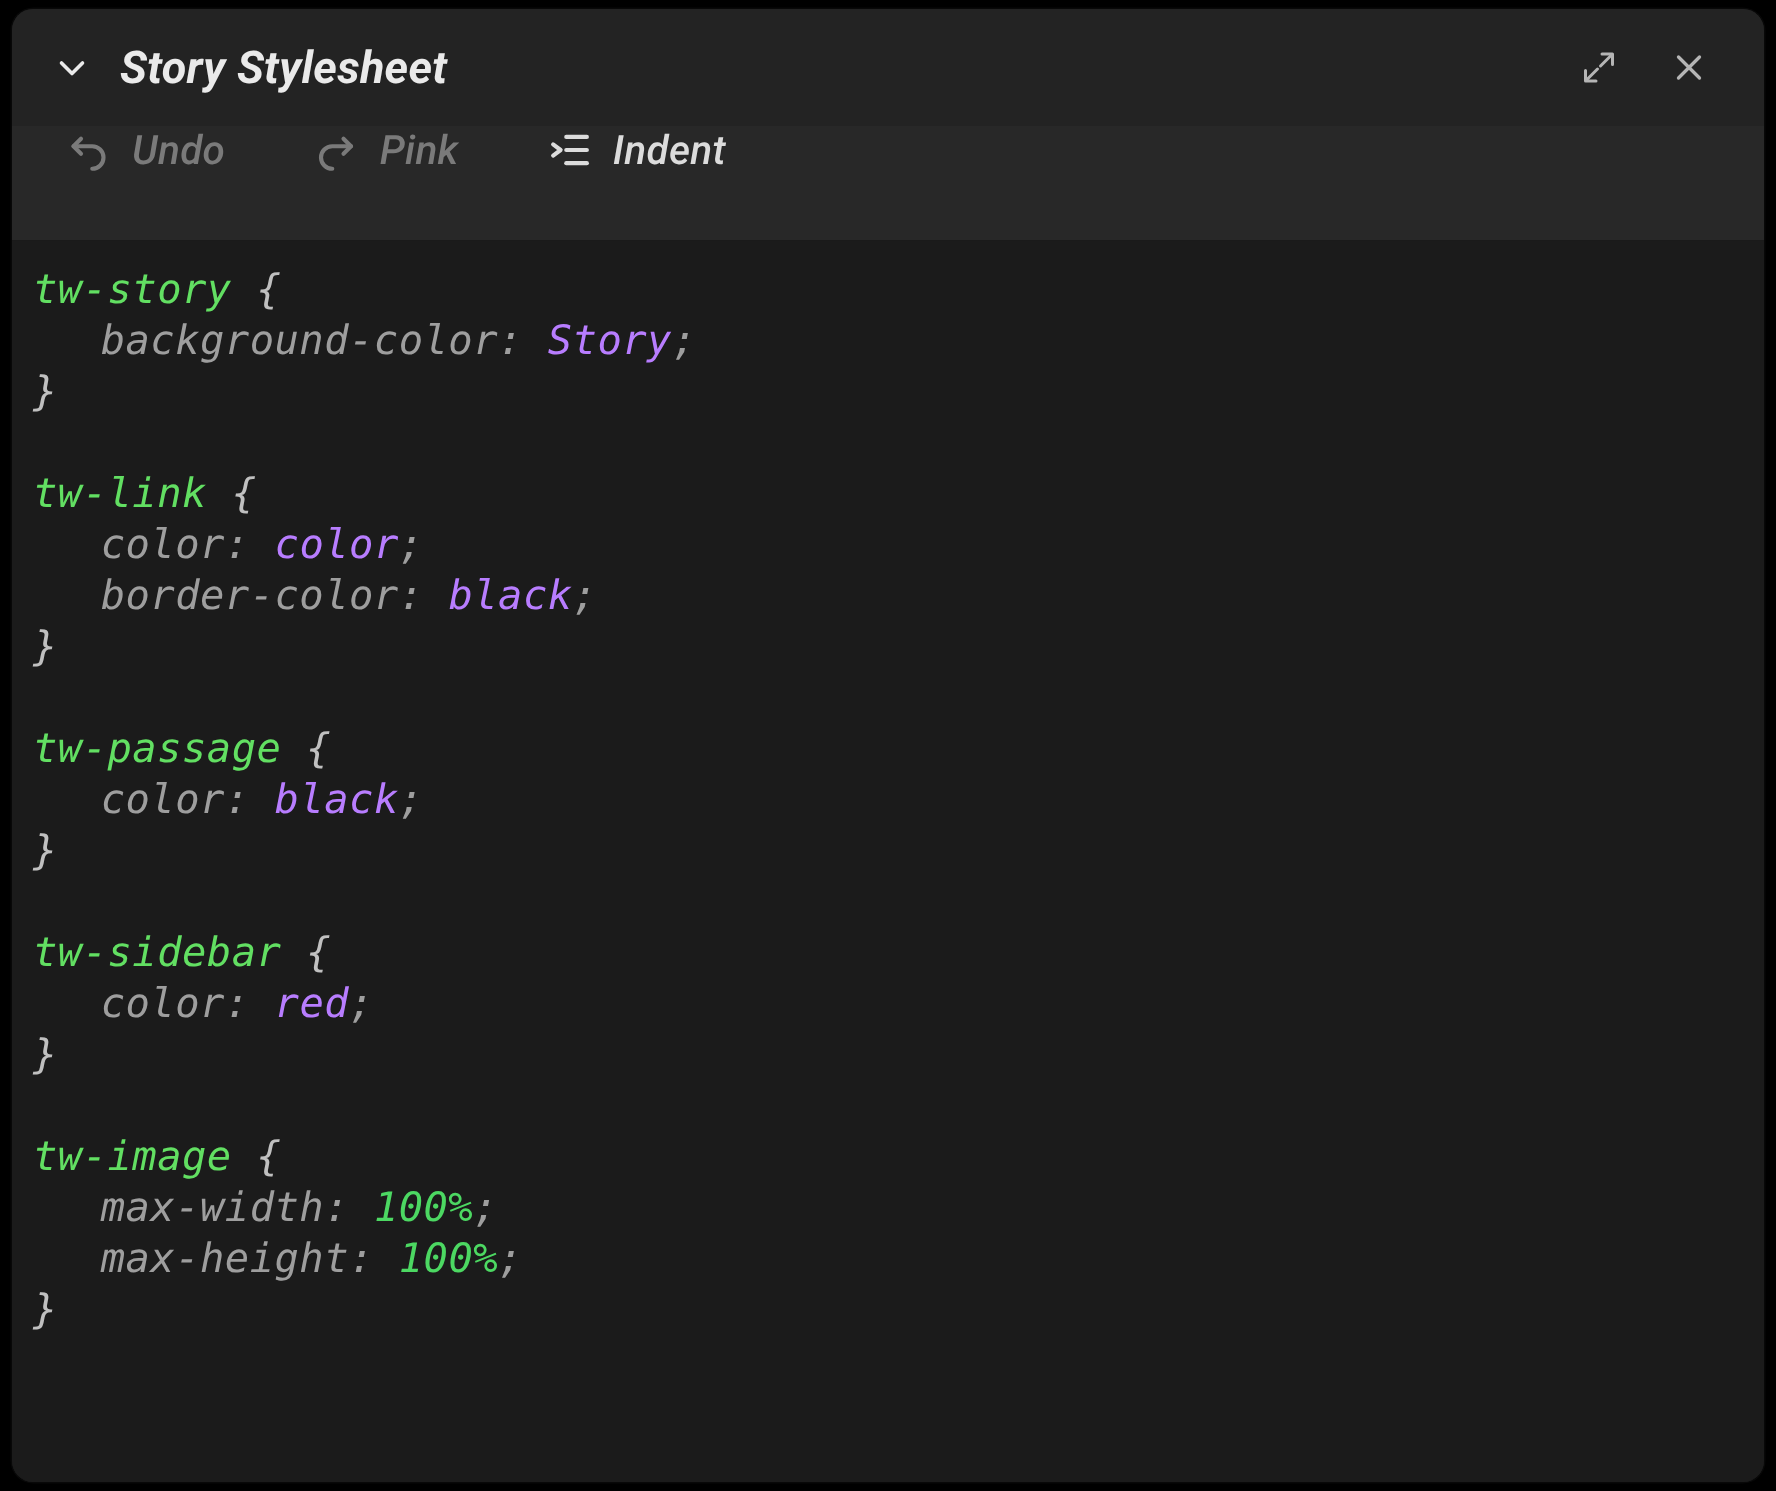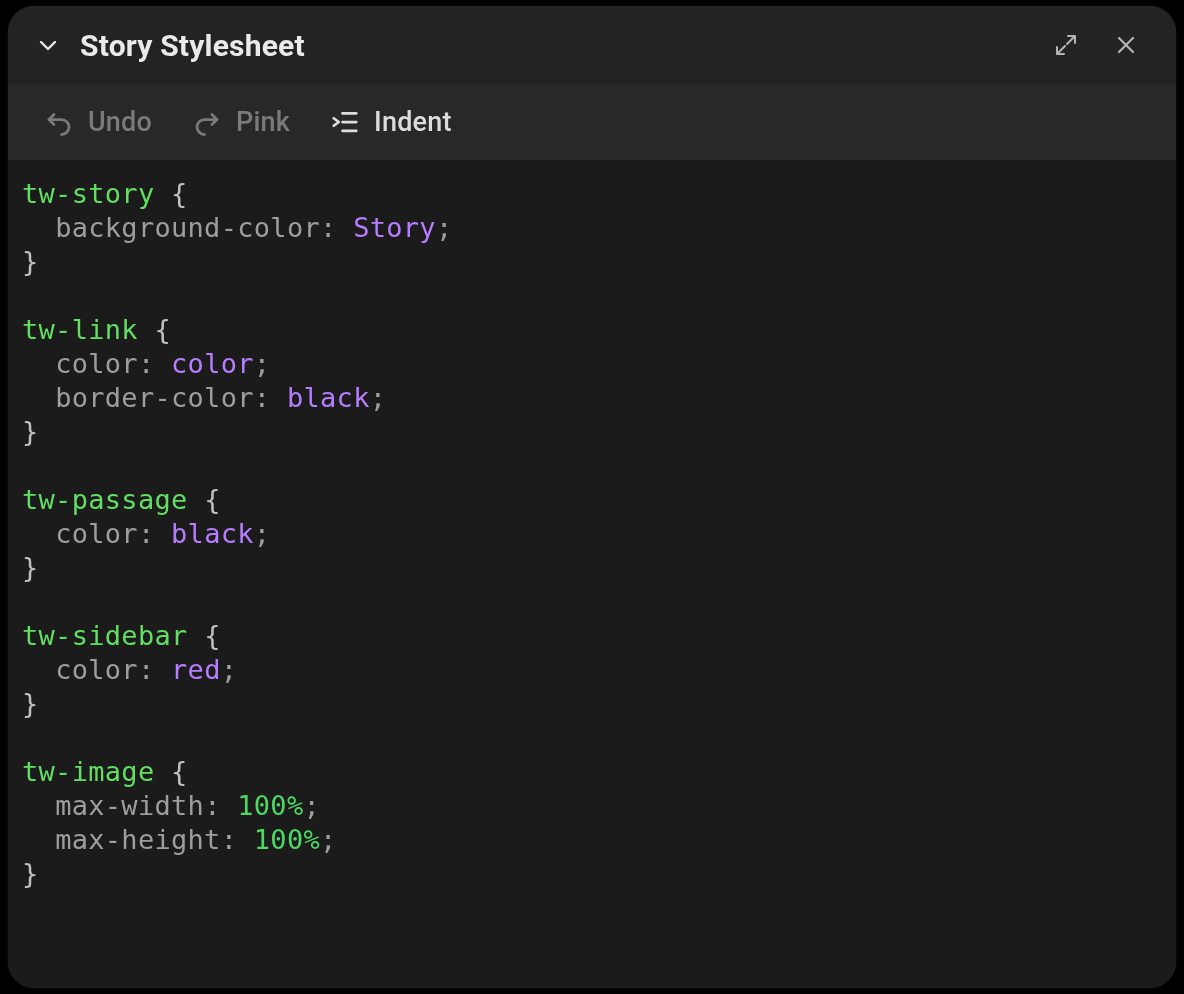--- a/index.html
+++ b/index.html
@@ -22,25 +22,26 @@
     background:var(--bg-outer);
     width:1184px;
     height:994px;
     overflow:hidden;
     font-family:-apple-system,BlinkMacSystemFont,"Segoe UI",Roboto,sans-serif;
   }
   .panel{
     position:absolute;
     left:8px; top:6px; right:8px; bottom:6px;
     background:var(--bg-panel);
-    border-radius:26px;
+    border-radius:14px;
     display:flex;
     flex-direction:column;
     overflow:hidden;
     box-shadow:0 0 0 1px rgba(255,255,255,0.03);
+    font-style:italic;
   }
 
   .titlebar{
     display:flex;
     align-items:center;
     height:78px;
     padding:0 30px 0 28px;
     background:var(--bg-header);
   }
   .titlebar .chevron{
@@ -62,22 +63,22 @@
     width:40px;height:40px;
     display:flex;align-items:center;justify-content:center;
     color:#b5b5b5;
     cursor:pointer;
     margin-left:20px;
   }
   .titlebar .wicon svg{width:24px;height:24px;}
 
   .toolbar{
     display:flex;
-    align-items:center;
-    gap:40px;
+    align-items:flex-start;
+    gap:59px;
     height:76px;
     padding:0 36px;
     background:var(--bg-toolbar);
     border-bottom:1px solid #1a1a1a;
   }
   .tbtn{
     display:flex;
     align-items:center;
     gap:14px;
     font-size:27px;
@@ -98,21 +99,21 @@
     padding:16px 14px;
     font-family:ui-monospace,SFMono-Regular,Menlo,Consolas,monospace;
     font-size:27px;
     line-height:34px;
     color:var(--tok-brace);
     white-space:pre;
     overflow:auto;
     letter-spacing:0.3px;
   }
   .sel{color:var(--tok-selector);}
-  .prop{color:var(--tok-prop);}
+  .prop{color:var(--tok-prop);margin-left:12px;}
   .val{color:var(--tok-value);}
   .num{color:var(--tok-number);}
   .punc{color:var(--tok-punc);}
   .brace{color:var(--tok-brace);}
 </style>
 </head>
 <body>
 
 <div class="panel">
 

